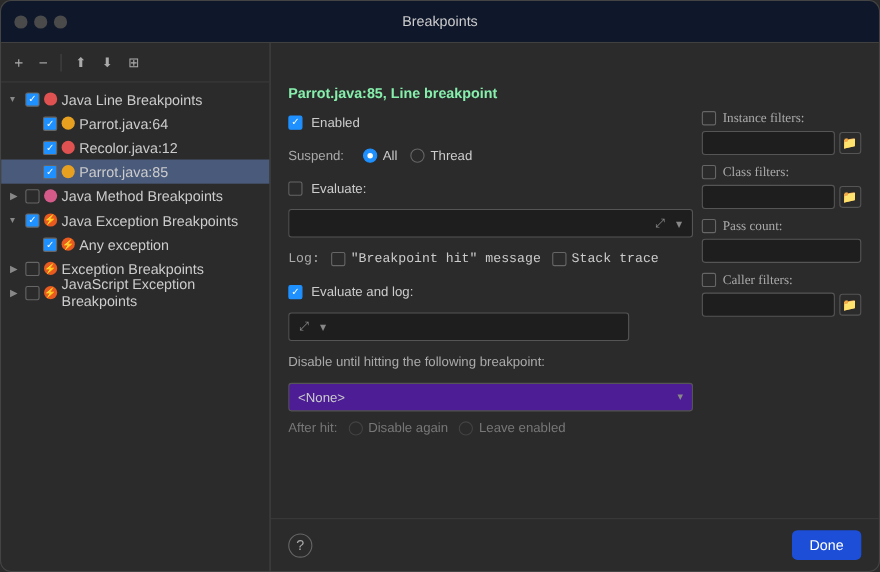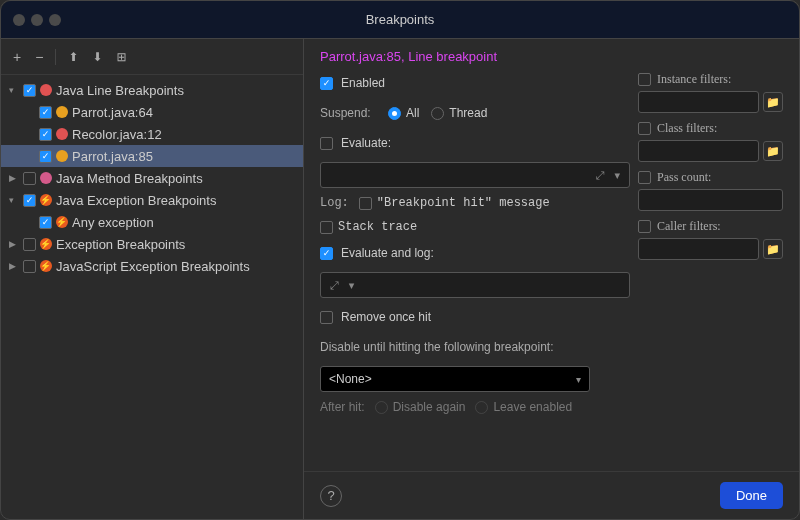--- a/index.html
+++ b/index.html
@@ -126,23 +126,24 @@
     .dot-orange { background: #e8a020; }
     .dot-pink { background: #d45a8a; }
     .dot-lightning { background: #e85a20; }
     .item-label {
       color: #ccc;
       font-size: 13px;
       flex: 1;
     }
     .bp-title {
       font-size: 13px;
-      color: #d946ef;
+      color: #86efac;
       margin-bottom: 2px;
-      font-weight: 400;
+      font-weight: 700;
+      margin-top: 28px;
     }
     .row {
       display: flex;
       align-items: center;
       gap: 8px;
       min-height: 22px;
     }
     .row-label {
       color: #aaa;
       font-size: 12px;
@@ -241,27 +242,27 @@
     }
     .log-label { color: #aaa; font-size: 12px; }
     .filter-row {
       display: flex;
       align-items: center;
       gap: 6px;
     }
     .none-dropdown {
       display: flex;
       align-items: center;
-      background: #000000;
+      background: #4c1d95;
       border: 1px solid #555;
       border-radius: 3px;
       height: 26px;
       padding: 0 8px;
       cursor: pointer;
-      width: 270px;
+      width: 368px;
     }
     .none-label {
       flex: 1;
       color: #ccc;
       font-size: 12px;
     }
     .dropdown-arrow {
       color: #888;
       font-size: 10px;
     }
@@ -541,24 +542,20 @@
                 <span style="color:white;font-size:9px;">✓</span>
               </div>
             <span class="check-box-label">Evaluate and log:</span>
           </div>
 
           <div class="condition-row" style="width:310px;">
             <button class="field-btn">⤢</button>
             <button class="field-btn">▾</button>
           </div>
 
-          <div class="row">
-            <div class="check-box"></div>
-            <span class="check-box-label">Remove once hit</span>
-          </div>
 
           <div class="row">
             <span style="color:#aaa;font-size:12px;">Disable until hitting the following breakpoint:</span>
           </div>
 
           <div class="none-dropdown">
             <span class="none-label">&lt;None&gt;</span>
             <span class="dropdown-arrow">▾</span>
           </div>
 

